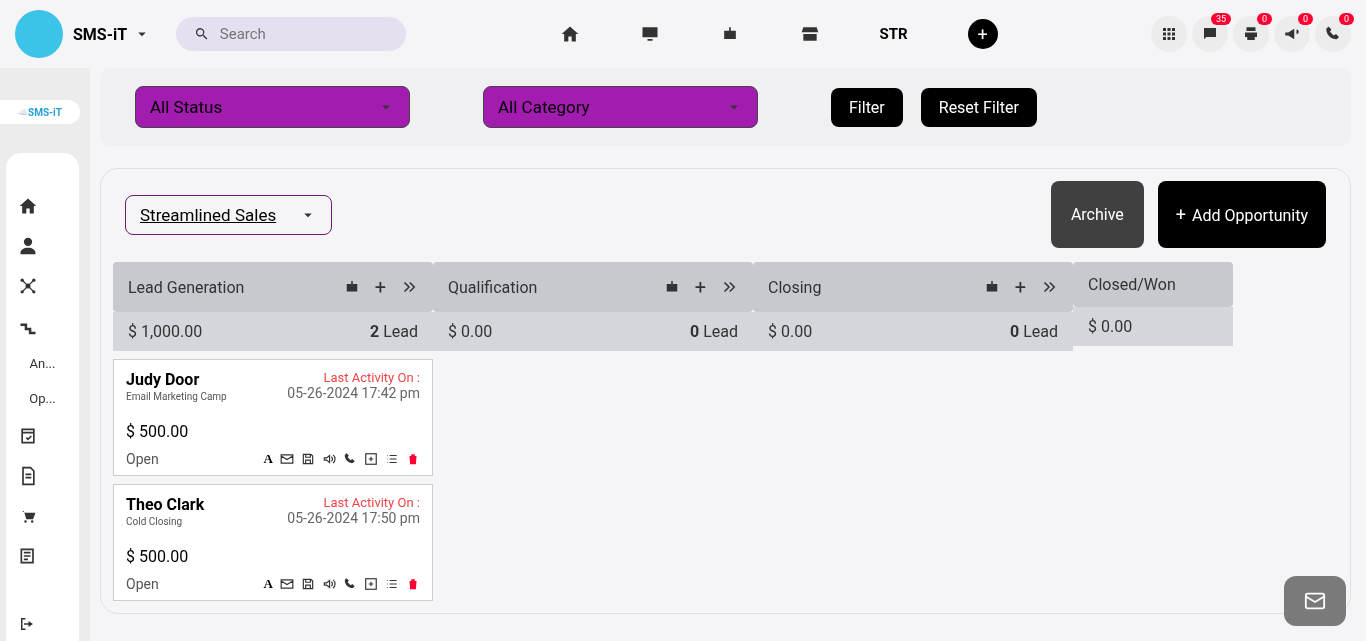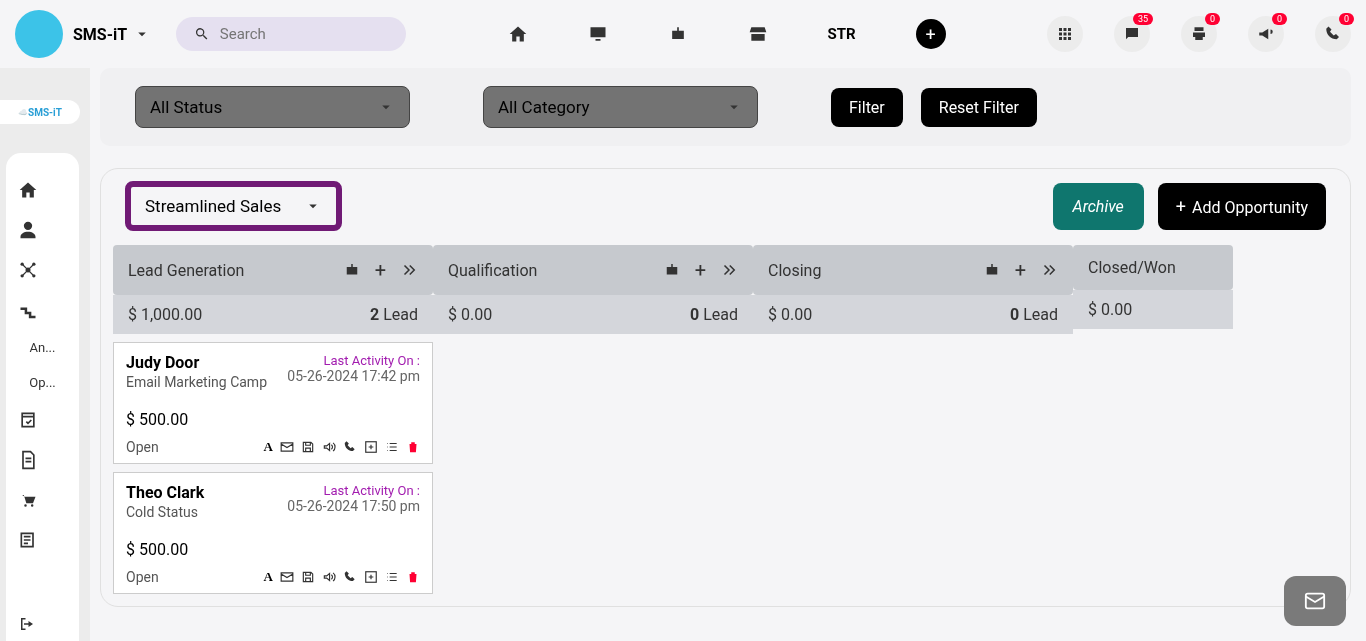--- a/index.html
+++ b/index.html
@@ -6,56 +6,56 @@
 body { background:#f5f5f7; width:1366px; height:641px; overflow:hidden; position:relative; }
 
 
 .topbar { height:68px; background:#f5f5f7; display:flex; align-items:center; padding:0 15px; gap:10px; }
 .avatar { width:48px; height:48px; border-radius:50%; background:#3cc3e8; }
 .brand { font-weight:700; font-size:16px; display:flex; align-items:center; gap:6px; }
 .search-wrap { margin-left:15px; background:#e5e0f0; border-radius:25px; padding:8px 18px; display:flex; align-items:center; gap:10px; width:230px; }
 .search-wrap input { border:none; background:transparent; outline:none; font-size:15px; color:#666; width:100%; }
 .topnav-center { flex:1; display:flex; justify-content:center; gap:60px; align-items:center; }
 .topnav-center .plus-btn { width:30px; height:30px; border-radius:50%; background:#000; color:#fff; display:flex; align-items:center; justify-content:center; font-size:18px; }
-.topnav-right { display:flex; align-items:center; gap:31px; }
+.topnav-right { display:flex; align-items:center; gap:5px; }
 .circle-icon { width:36px; height:36px; border-radius:50%; background:#ececec; display:flex; align-items:center; justify-content:center; position:relative; }
 .badge { position:absolute; top:-3px; right:-3px; background:#ff0033; color:#fff; font-size:9px; border-radius:10px; padding:1px 5px; min-width:14px; text-align:center; }
 
 
 .rail { position:absolute; left:0; top:68px; bottom:0; width:90px; background:#ececec; }
 .rail-logo { position:absolute; top:32px; left:0; width:80px; height:24px; background:#fff; border-radius:0 15px 15px 0; display:flex; align-items:center; justify-content:center; font-size:10px; font-weight:700; color:#2a9fd6; }
-.rail-menu { position:absolute; top:85px; left:6px; width:73px; bottom:0; background:#fff; border-radius:15px 15px 0 0; padding-top:27px; display:flex; flex-direction:column; align-items:center; gap:20px; }
+.rail-menu { position:absolute; top:85px; left:6px; width:73px; bottom:0; background:#fff; border-radius:15px 15px 0 0; padding-top:43px; display:flex; flex-direction:column; align-items:center; gap:20px; }
 .rail-item { font-size:13px; color:#333; text-align:center; cursor:pointer; width:50px; }
 .rail-logout { position:absolute; bottom:8px; left:50%; transform:translateX(-50%); }
 
 
 .content { position:absolute; left:100px; right:15px; top:68px; bottom:0; }
 .filter-bar { background:#f0f0f2; border-radius:10px; padding:18px 0 18px 0; display:flex; align-items:center; gap:18px; margin-bottom:22px; }
-.dropdown { border:1px solid #444; border-radius:8px; padding:10px 14px; font-size:17px; background:#737373; display:flex; align-items:center; justify-content:space-between; cursor:pointer; }
+.dropdown { border:1px solid #444; border-radius:8px; padding:10px 14px; font-size:17px; background:#a21caf; display:flex; align-items:center; justify-content:space-between; cursor:pointer; }
 .btn-black { background:#000; color:#fff; border:none; border-radius:8px; padding:10px 18px; font-size:16px; cursor:pointer; }
-.btn-red { background:#0f766e; color:#fff; border:none; border-radius:8px; padding:14px 20px; font-size:16px; cursor:pointer;font-style:italic; }
+.btn-red { background:#404040; color:#fff; border:none; border-radius:8px; padding:24px 20px; font-size:16px; cursor:pointer; }
 
 .board-head { display:flex; align-items:center; justify-content:space-between; margin-bottom:14px; padding:0 12px; }
-.pipeline-dd { border:6px solid #701a75; border-radius:8px; padding:9px 14px; font-size:17px; display:flex; align-items:center; gap:23px; cursor:pointer; }
+.pipeline-dd { border:1px solid #701a75; border-radius:8px; padding:9px 14px; font-size:17px; display:flex; align-items:center; gap:23px; cursor:pointer;text-decoration:underline; }
 .head-actions { display:flex; gap:14px; }
 
 .board-wrap { border:1px solid #e0e0e0; border-radius:18px; padding:12px; }
 .columns { display:flex; overflow-x:hidden; }
 .col { flex:0 0 320px; display:flex; flex-direction:column; }
 .col:last-child { flex:0 0 160px; }
 .col-header { background:#c6c9ce; border-radius:4px; padding:13px 15px; display:flex; align-items:center; justify-content:space-between; font-size:16px; color:#333; }
 .col-header .hicons { display:flex; gap:14px; align-items:center; }
 .col-sum { background:#d4d6db; padding:10px 15px; display:flex; justify-content:space-between; font-size:16px; color:#333; }
 .col-sum b { font-weight:700; }
 
 .card { background:#fff; border:1px solid #ccc; border-radius:0; padding:10px 12px 8px; margin-top:8px; }
 .card-top { display:flex; justify-content:space-between; }
 .card-name { font-weight:700; font-size:16px; }
-.card-sub { font-size:14px; color:#555; margin-top:2px; overflow:hidden; white-space:nowrap; text-overflow:ellipsis; max-width:150px; }
-.card-date-lbl { font-size:13px; color:#a21caf; text-align:right; }
+.card-sub { font-size:10px; color:#555; margin-top:2px; overflow:hidden; white-space:nowrap; text-overflow:ellipsis; max-width:150px; }
+.card-date-lbl { font-size:13px; color:#ef4444; text-align:right; }
 .card-date { font-size:14px; color:#666; text-align:right; }
 .card-amt { font-size:16px; margin-top:20px; }
 .card-foot { display:flex; justify-content:space-between; align-items:center; margin-top:10px; }
 .card-status { font-size:14px; color:#555; }
 .card-icons { display:flex; gap:7px; align-items:center; font-size:13px; }
 .trash { color:#ff0033; }
 
 .chat-bubble { position:absolute; right:20px; bottom:15px; width:62px; height:50px; border-radius:12px; background:#7a7a7a; display:flex; align-items:center; justify-content:center; }
 
 svg { display:block; }
@@ -280,21 +280,21 @@
           <svg class="ic trash" style="width:14px;height:14px;fill:#ff0033;" viewBox="0 0 24 24">
                   <path d="M6 7h12l-1 14H7zM9 4h6v3H9zM4 7h16"></path>
                 </svg>
         </div>
       </div>
     </div>
           <div class="card">
       <div class="card-top">
         <div>
           <div class="card-name">Theo Clark</div>
-          <div class="card-sub">Cold Status</div>
+          <div class="card-sub">Cold Closing</div>
         </div>
         <div>
           <div class="card-date-lbl">Last Activity On :</div>
           <div class="card-date">05-26-2024 17:50 pm</div>
         </div>
       </div>
       <div class="card-amt">$ 500.00</div>
       <div class="card-foot">
         <span class="card-status">Open</span>
         <div class="card-icons">

